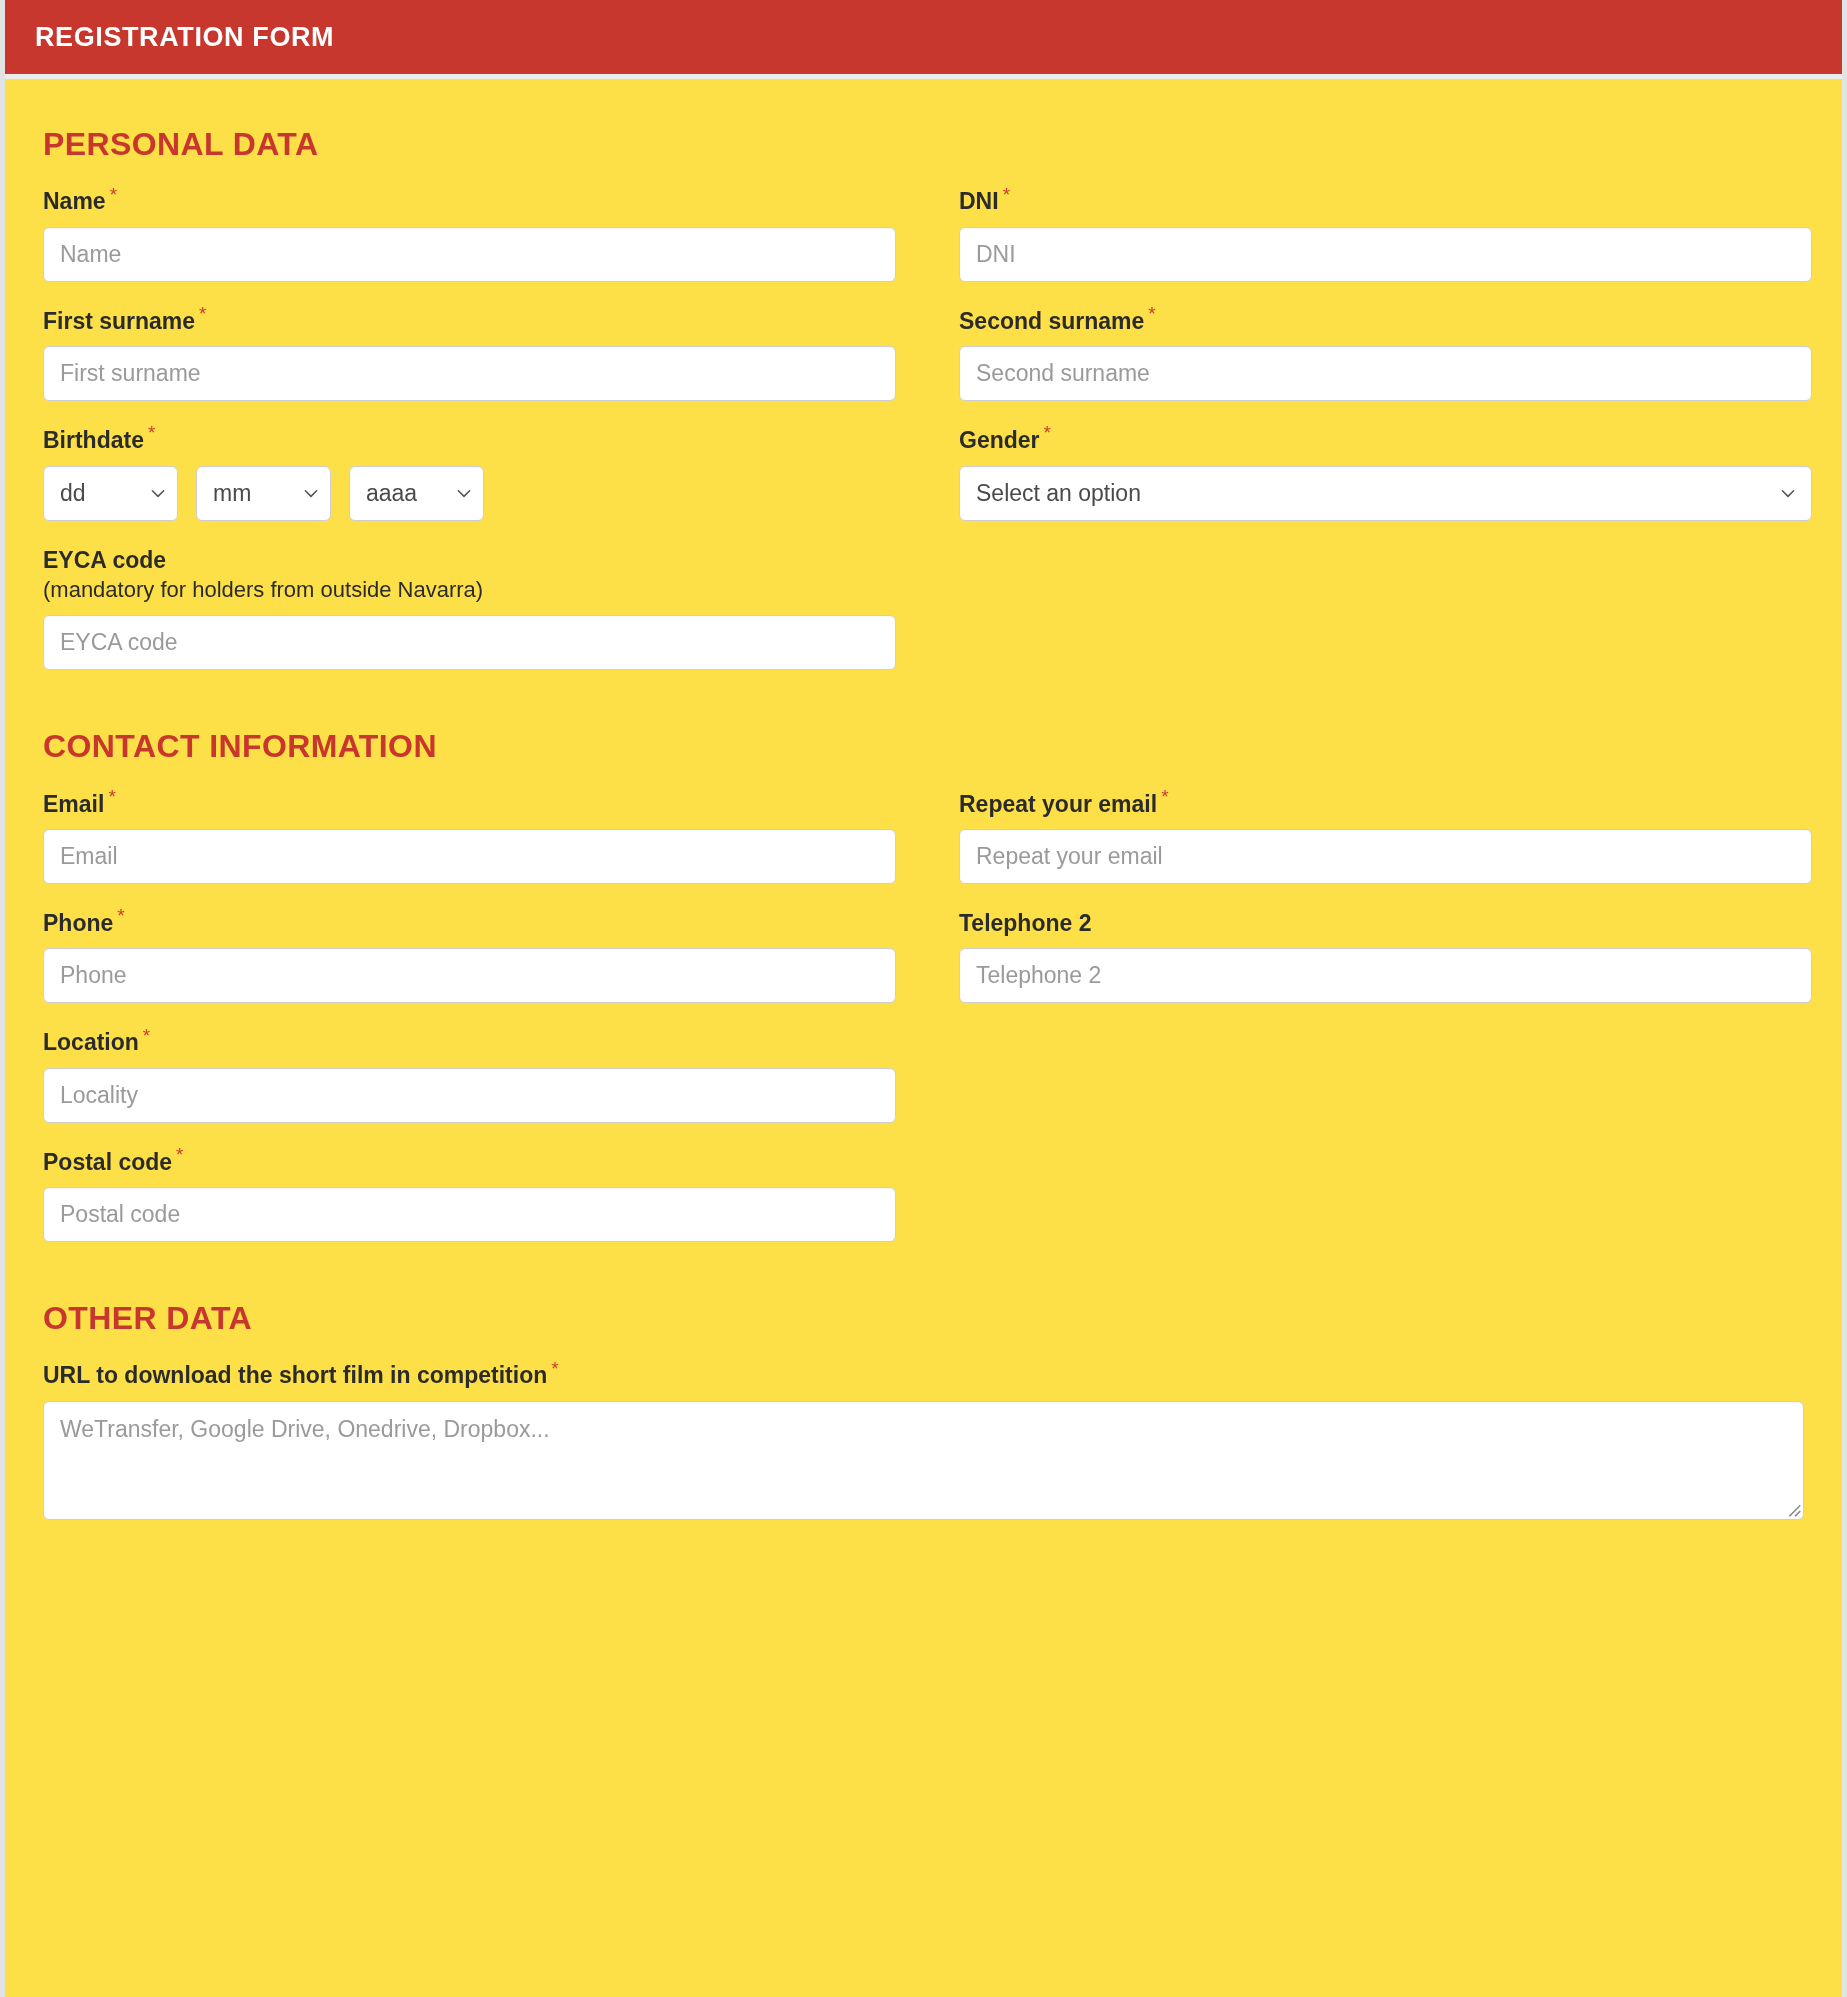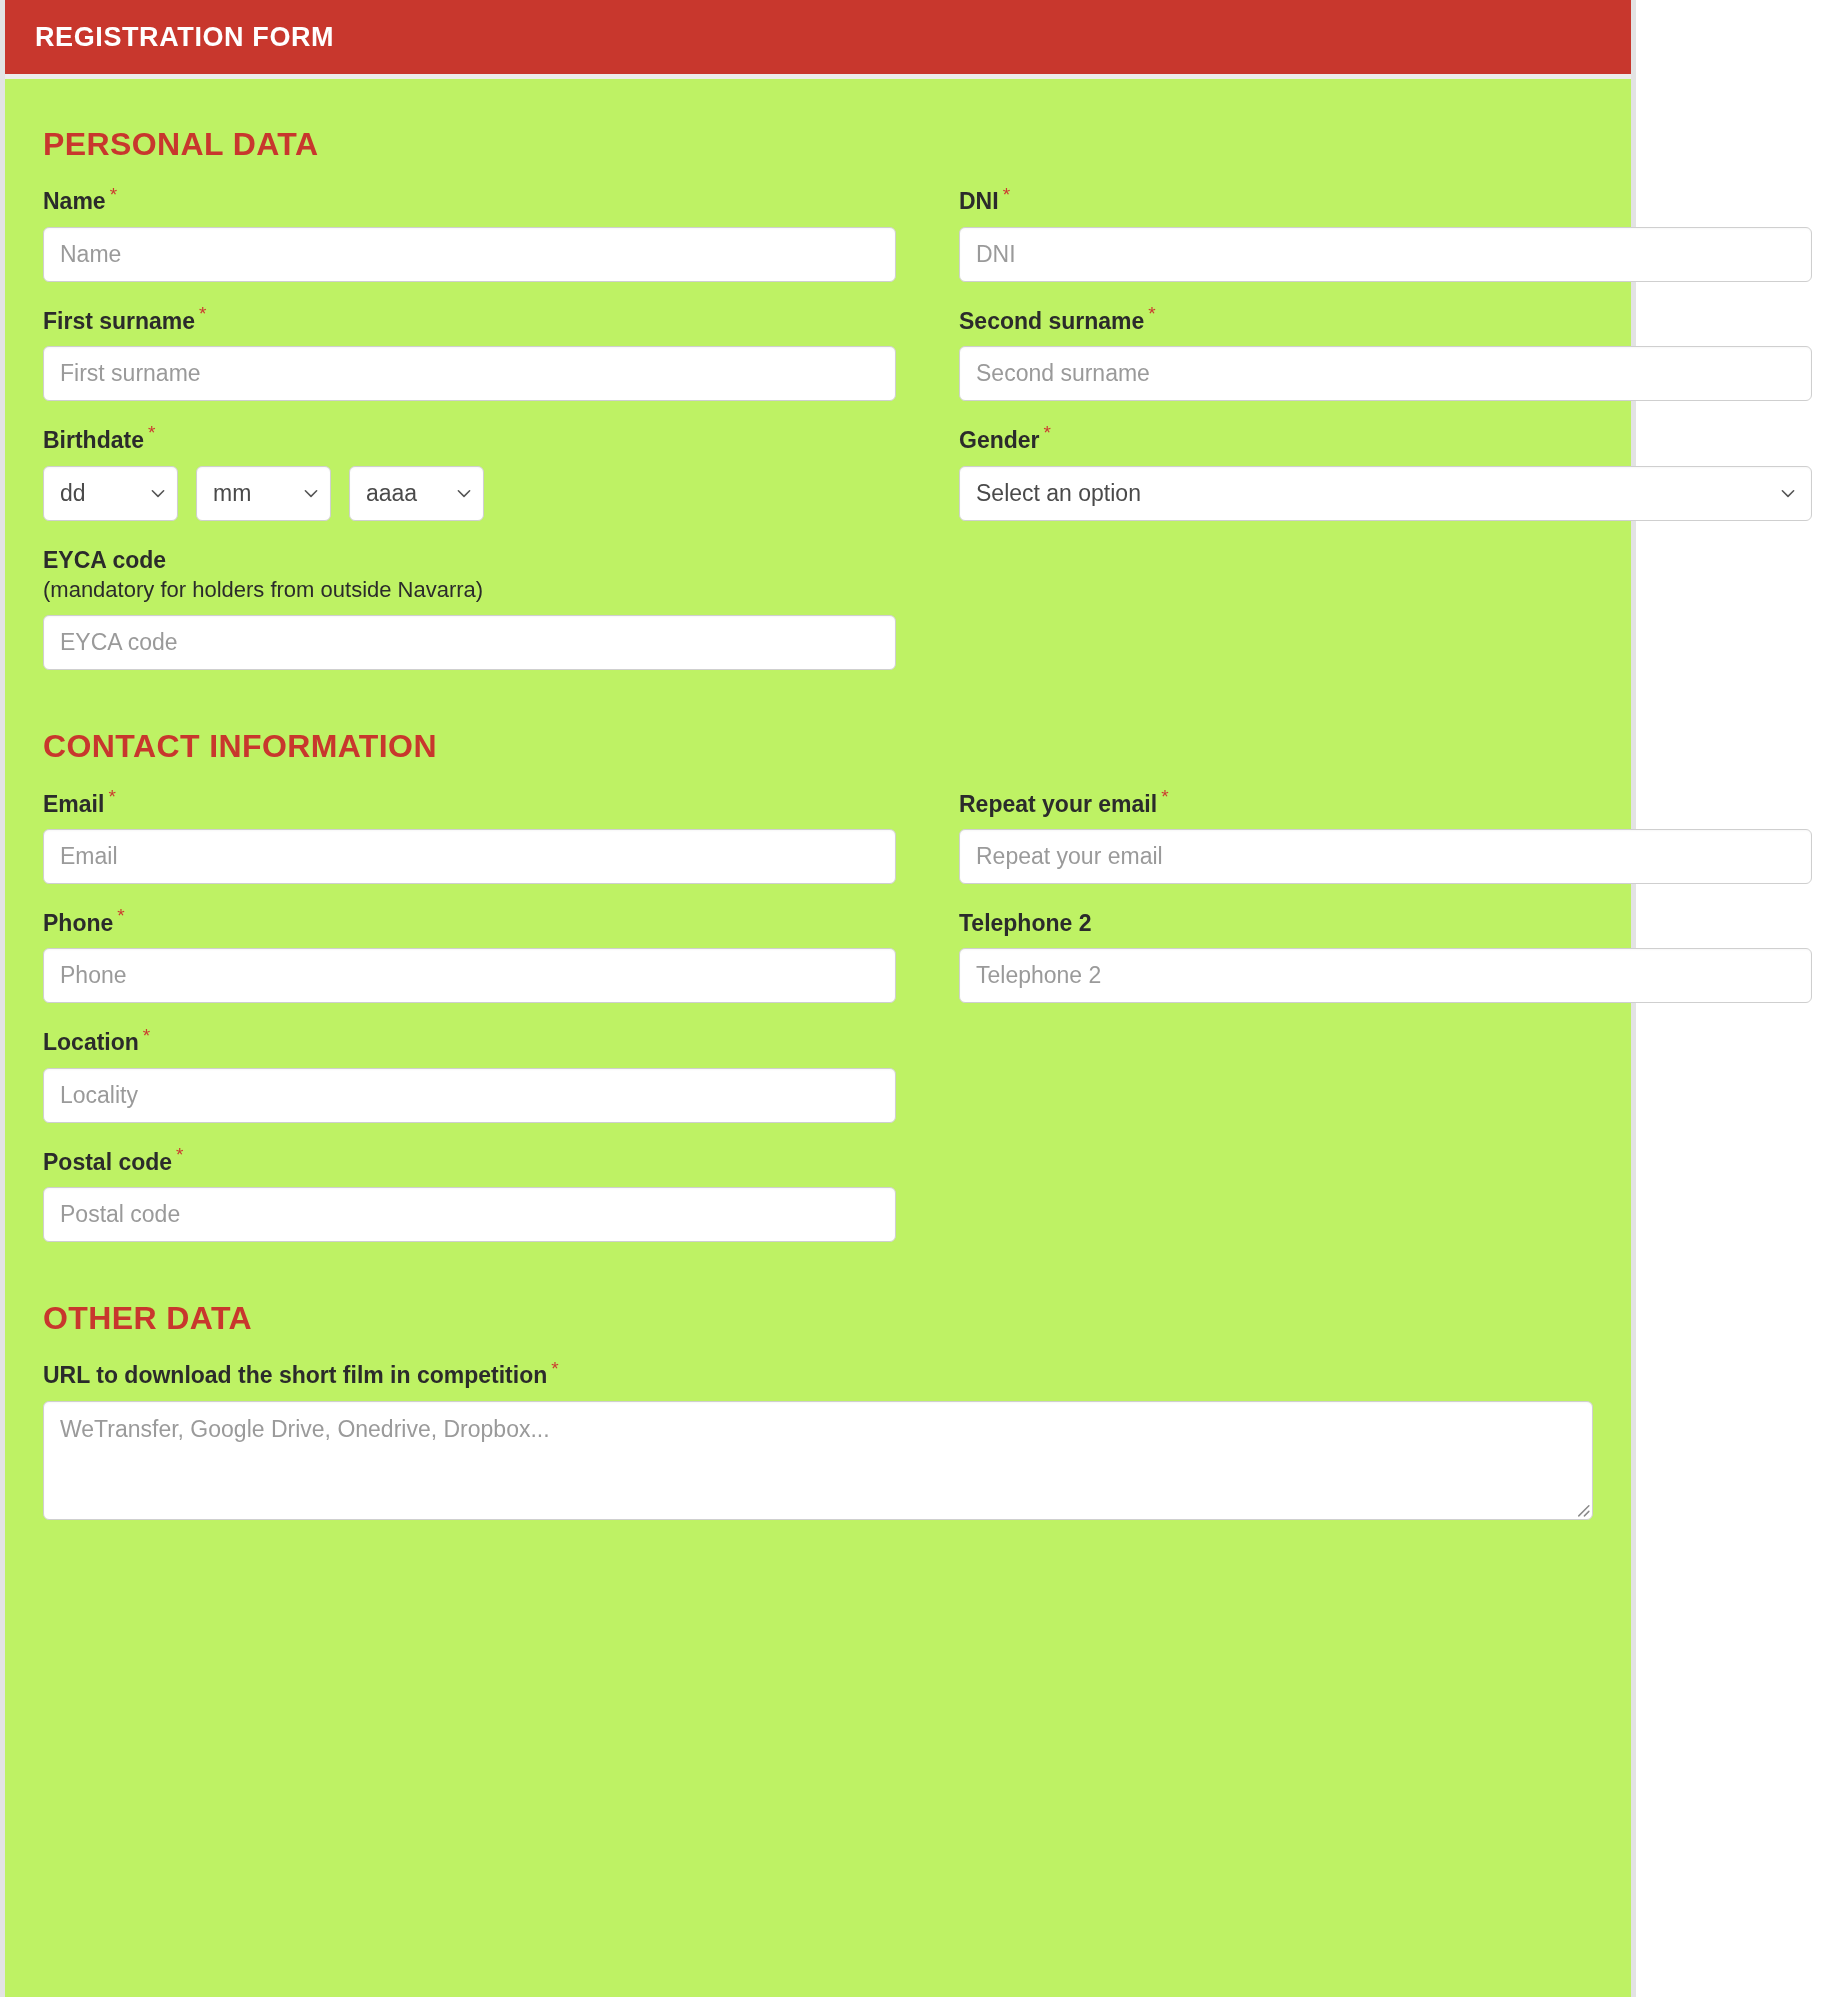--- a/index.html
+++ b/index.html
@@ -10,23 +10,23 @@
     background: #ffffff;
   }
   body {
     width: 1847px;
     height: 1998px;
     font-family: "Liberation Sans", sans-serif;
     overflow: hidden;
   }
 
   .page {
-    width: 1636px;
+    width: 1847px;
     min-height: 1998px;
-    background: #bef264;
+    background: #fde047;
     border-left: 5px solid #e3e3e3;
     border-right: 5px solid #e3e3e3;
     position: relative;
   }
 
   
   .form-header {
     background: #c8372d;
     height: 79px;
     display: flex;

